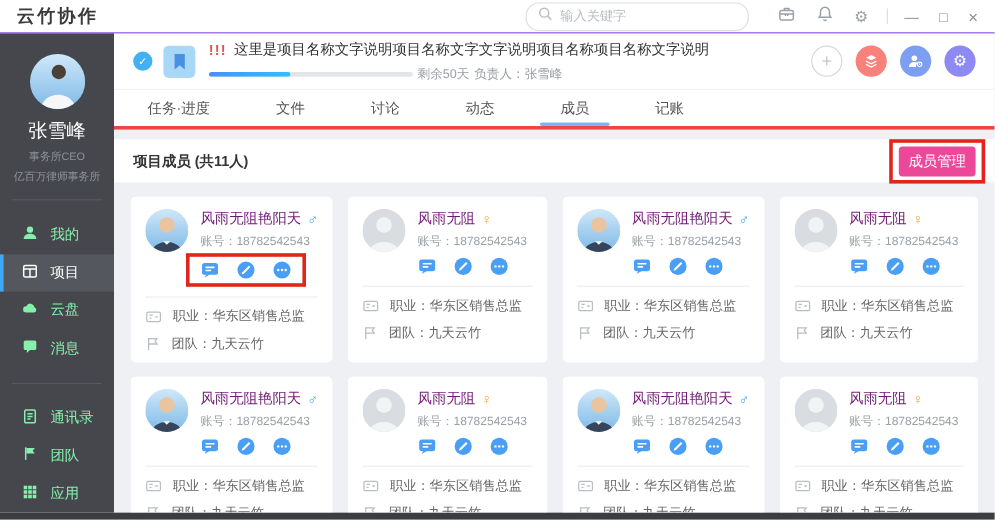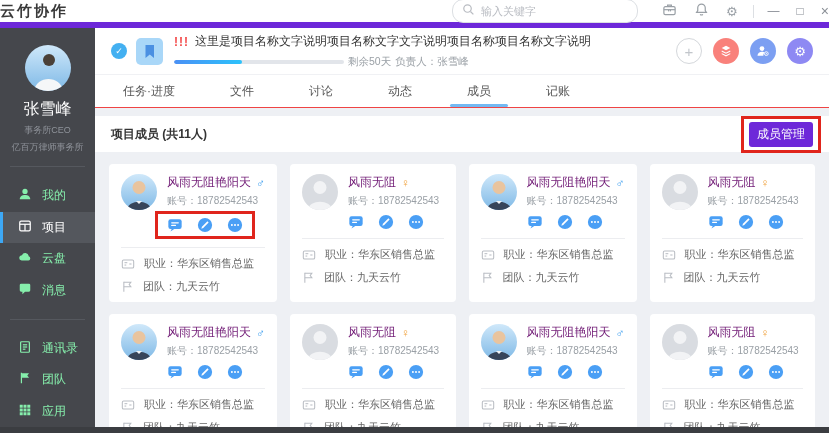--- a/index.html
+++ b/index.html
@@ -1,21 +1,21 @@
 <!DOCTYPE html>
 <html><head>
 <meta charset="utf-8">
 <style>
   * { margin:0; padding:0; box-sizing:border-box; }
   html,body { width:829px; height:434px; overflow:hidden; background:#fff;
     font-family:"Liberation Sans","DejaVu Sans",sans-serif; }
 
   
-  .titlebar { height:28px; background:#fff; border-bottom:6px solid #6d28d9;
-    display:flex; align-items:center; padding:0 0; }
+  .titlebar { height:28px; background:#fff; border-bottom:1px solid #6d28d9;
+    display:flex; align-items:center; padding:0 14px; }
   .logo { font-size:15px; font-weight:bold; color:#3a3a3a; letter-spacing:2px;
     font-family:"DejaVu Serif","Liberation Serif",serif; }
   .search { margin-left:auto; width:186px; height:24px; border:1px solid #dcdfe3;
     border-radius:11px; display:flex; align-items:center; gap:6px; padding:0 9px; }
   .search svg { flex-shrink:0; }
   .search input { border:none; outline:none; flex:1; font-size:11px; color:#666;
     background:transparent; font-family:inherit; }
   .search input::placeholder { color:#b9bcc2; }
   .tb-icons { display:flex; align-items:center; gap:17px; margin-left:24px; color:#9aa0a6; }
   .tb-icons .gear-glyph { font-size:13px; line-height:1; }
@@ -59,33 +59,33 @@
   .meta-text { font-size:10.5px; color:#9aa0a6; white-space:nowrap; }
   .header-actions { margin-left:auto; display:flex; gap:11px; align-items:center; }
   .circle-btn { width:26px; height:26px; border-radius:50%; display:flex; align-items:center;
     justify-content:center; cursor:pointer; flex-shrink:0; }
   .btn-add { border:1px solid #d4d7db; color:#c2c6cb; font-size:15px; background:#fff; }
   .btn-red { background:#f9817b; }
   .btn-blue { background:#7c9ff2; }
   .btn-purple { background:#8e89f3; color:#fff; font-size:13px; }
 
   .tabs { background:#fff; height:33px; display:flex; align-items:stretch; padding-left:24px;
-    gap:47px; border-bottom:1px solid #ef4444; }
+    gap:47px; border-bottom:3px solid #ef4444; }
   .tab { display:flex; align-items:center; font-size:12px; color:#555; position:relative;
     padding:0 4px; cursor:pointer; }
   .tab.active::after { content:""; position:absolute; bottom:0; left:50%;
     transform:translateX(-50%); width:58px; height:3px; background:#74b9f2; border-radius:2px; }
 
   .band { background:#fff; margin-top:8px; height:36px; display:flex; align-items:center;
     padding:0 8px 0 16px; }
   .band-title { font-size:12px; color:#333; font-weight:bold; }
   .red-annot { border:3px solid #e0251c; display:flex; align-items:center;
     justify-content:center; }
   .annot-btn { margin-left:auto; padding:3px 5px; }
-  .manage-btn { width:64px; height:25px; background:#6d28d9; color:#fff; font-size:12px;
+  .manage-btn { width:64px; height:25px; background:#ec4899; color:#fff; font-size:12px;
     border:none; border-radius:3px; cursor:pointer; font-family:inherit; }
 
   .grid { display:grid; grid-template-columns:repeat(4,1fr); gap:12px 13px;
     padding:12px 14px 8px; flex:1; overflow:hidden; }
   .card { background:#fff; border-radius:4px; padding:10px 12px 4px; }
   .card-top { display:flex; gap:10px; }
   .avatar { width:36px; height:36px; border-radius:50%; overflow:hidden; flex-shrink:0;
     cursor:pointer; }
   .info { flex:1; min-width:0; }
   .name-row { display:flex; align-items:center; gap:5px; }

